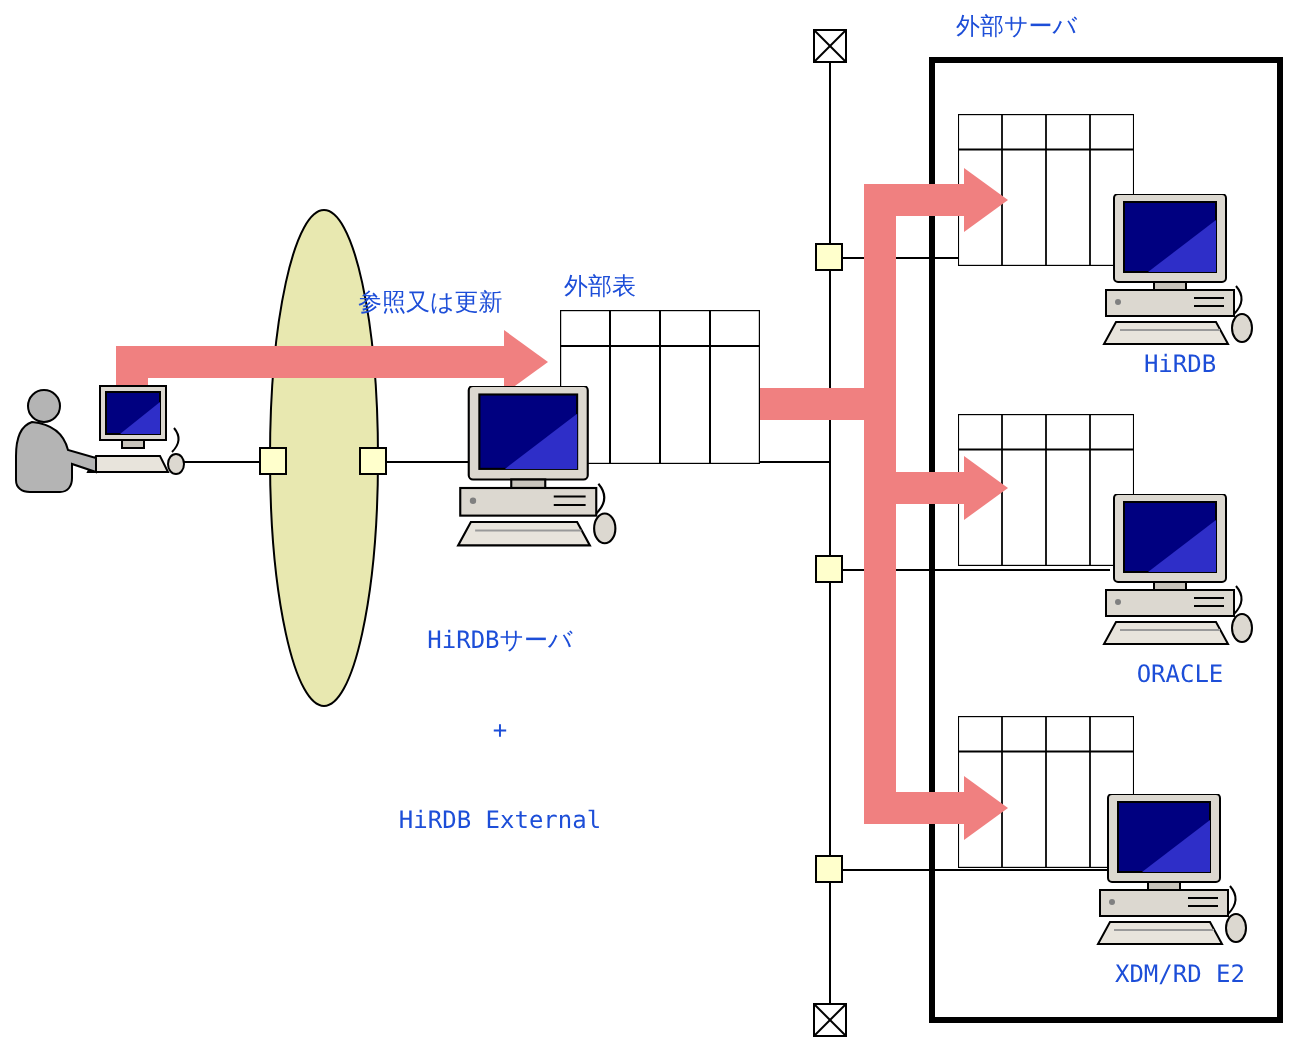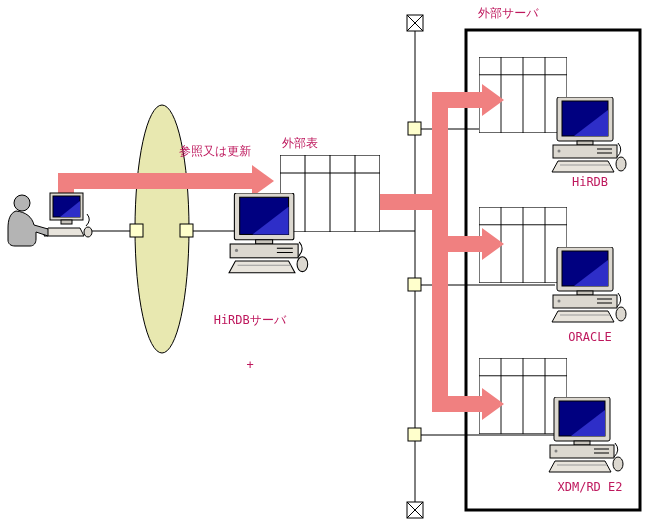--- a/index.html
+++ b/index.html
@@ -1,21 +1,21 @@
 <!DOCTYPE html>
 <html style="--arrow: #f08080; --network-ellipse: #e8e8b0; --node-square: #ffffcc; --screen: #000080;"><head>
 <meta charset="utf-8">
 <style>
   html,body{margin:0;padding:0;background:#ffffff;}
   #canvas{
     position:relative;width:647px;height:523px;background:#fff;overflow:hidden;
     font-family:"DejaVu Sans Mono","Liberation Mono",monospace;
   }
   #canvas svg.scene{position:absolute;left:0;top:0;}
-  .label{position:absolute;font-size:12px;color:#be185d;line-height:15px;white-space:pre;}
+  .label{position:absolute;font-size:12px;color:#1d4ed8;line-height:15px;white-space:pre;}
   .center{text-align:center;}
   .red{fill:var(--arrow,#f08080);}
   .node{fill:var(--node-square,#ffffcc);stroke:#000;}
   .xnode{fill:#ffffff;stroke:#000;}
   .net{fill:var(--network-ellipse,#e8e8b0);stroke:#000;}
   .ln{stroke:#000;stroke-width:1;fill:none;}
   .box{fill:#ffffff;stroke:#000;stroke-width:3;}
 </style>
 </head>
 <body>
@@ -118,20 +118,21 @@
 
   <div class="label" style="left:179px;top:144px">参照又は更新</div>
 
   <div class="label" style="left:282px;top:136px">外部表</div>
 
   <div class="label" style="left:478px;top:6px">外部サーバ</div>
 
   <div class="label center" style="left:180px;top:283px;width:140px">
     <div>HiRDBサーバ</div>
     <div>+</div>
+    <div>HiRDB External</div>
   </div>
 
   <div class="label center" style="left:520px;top:175px;width:140px">HiRDB</div>
 
   <div class="label center" style="left:520px;top:330px;width:140px">ORACLE</div>
 
   <div class="label center" style="left:515px;top:480px;width:150px">XDM/RD E2</div>
 </div>
 
 </body></html>

